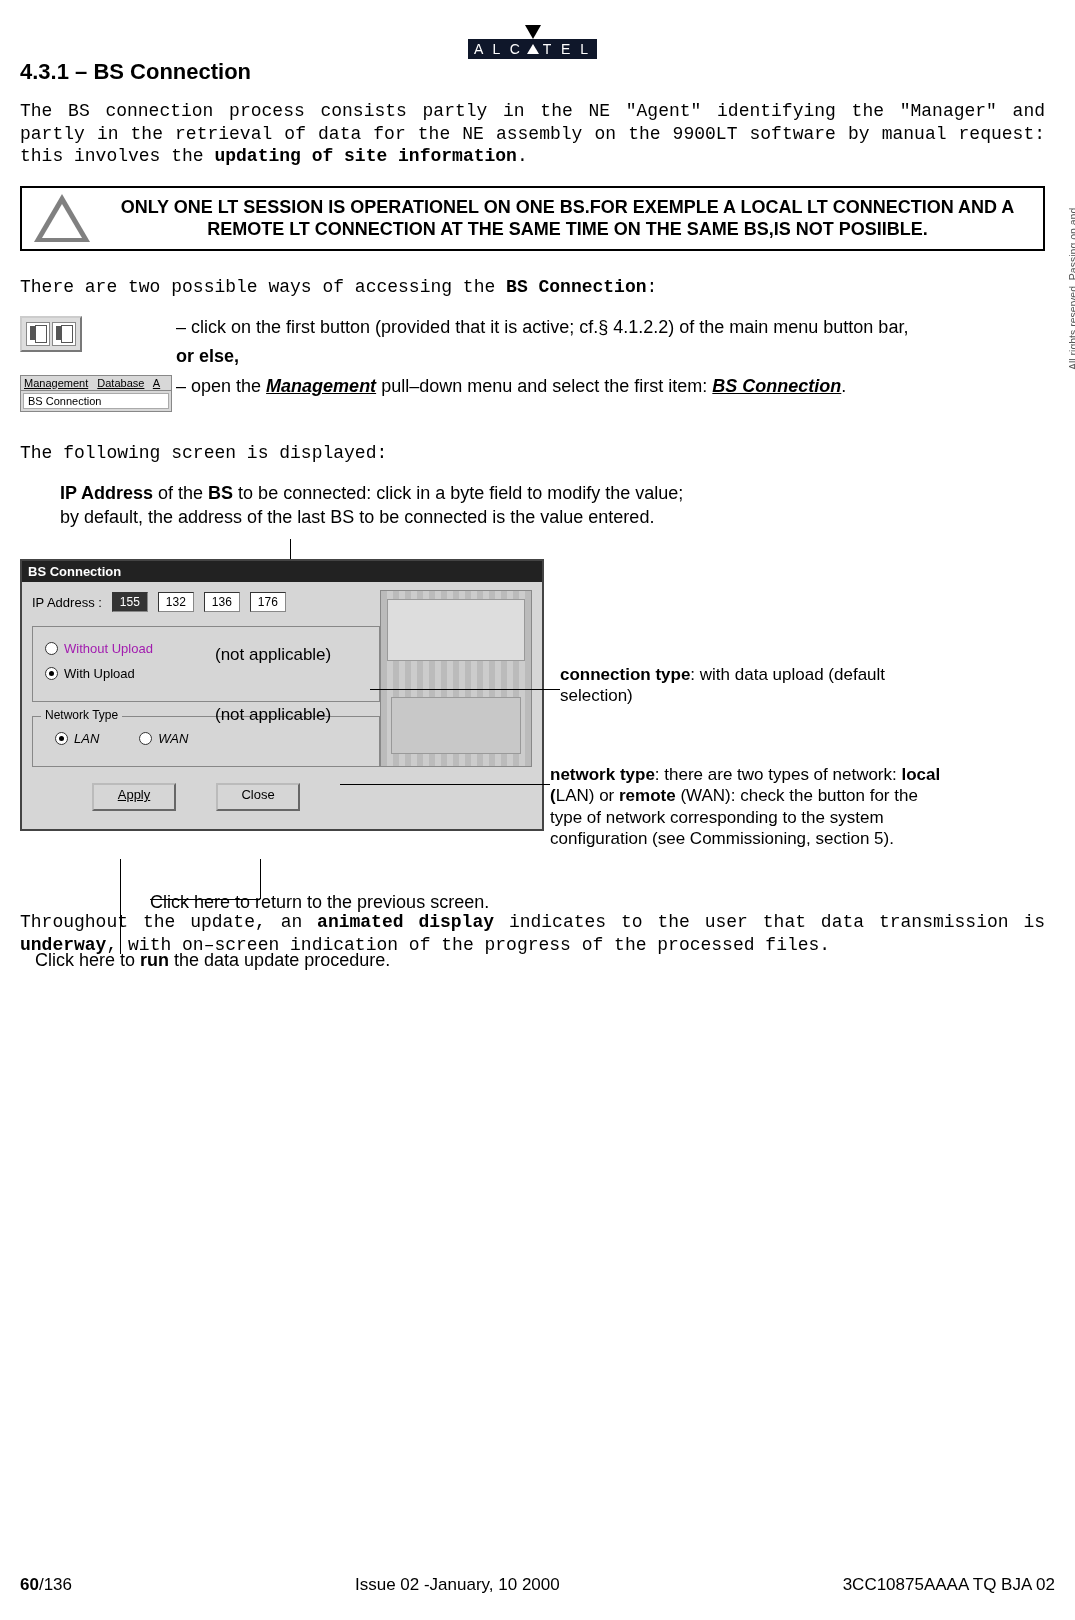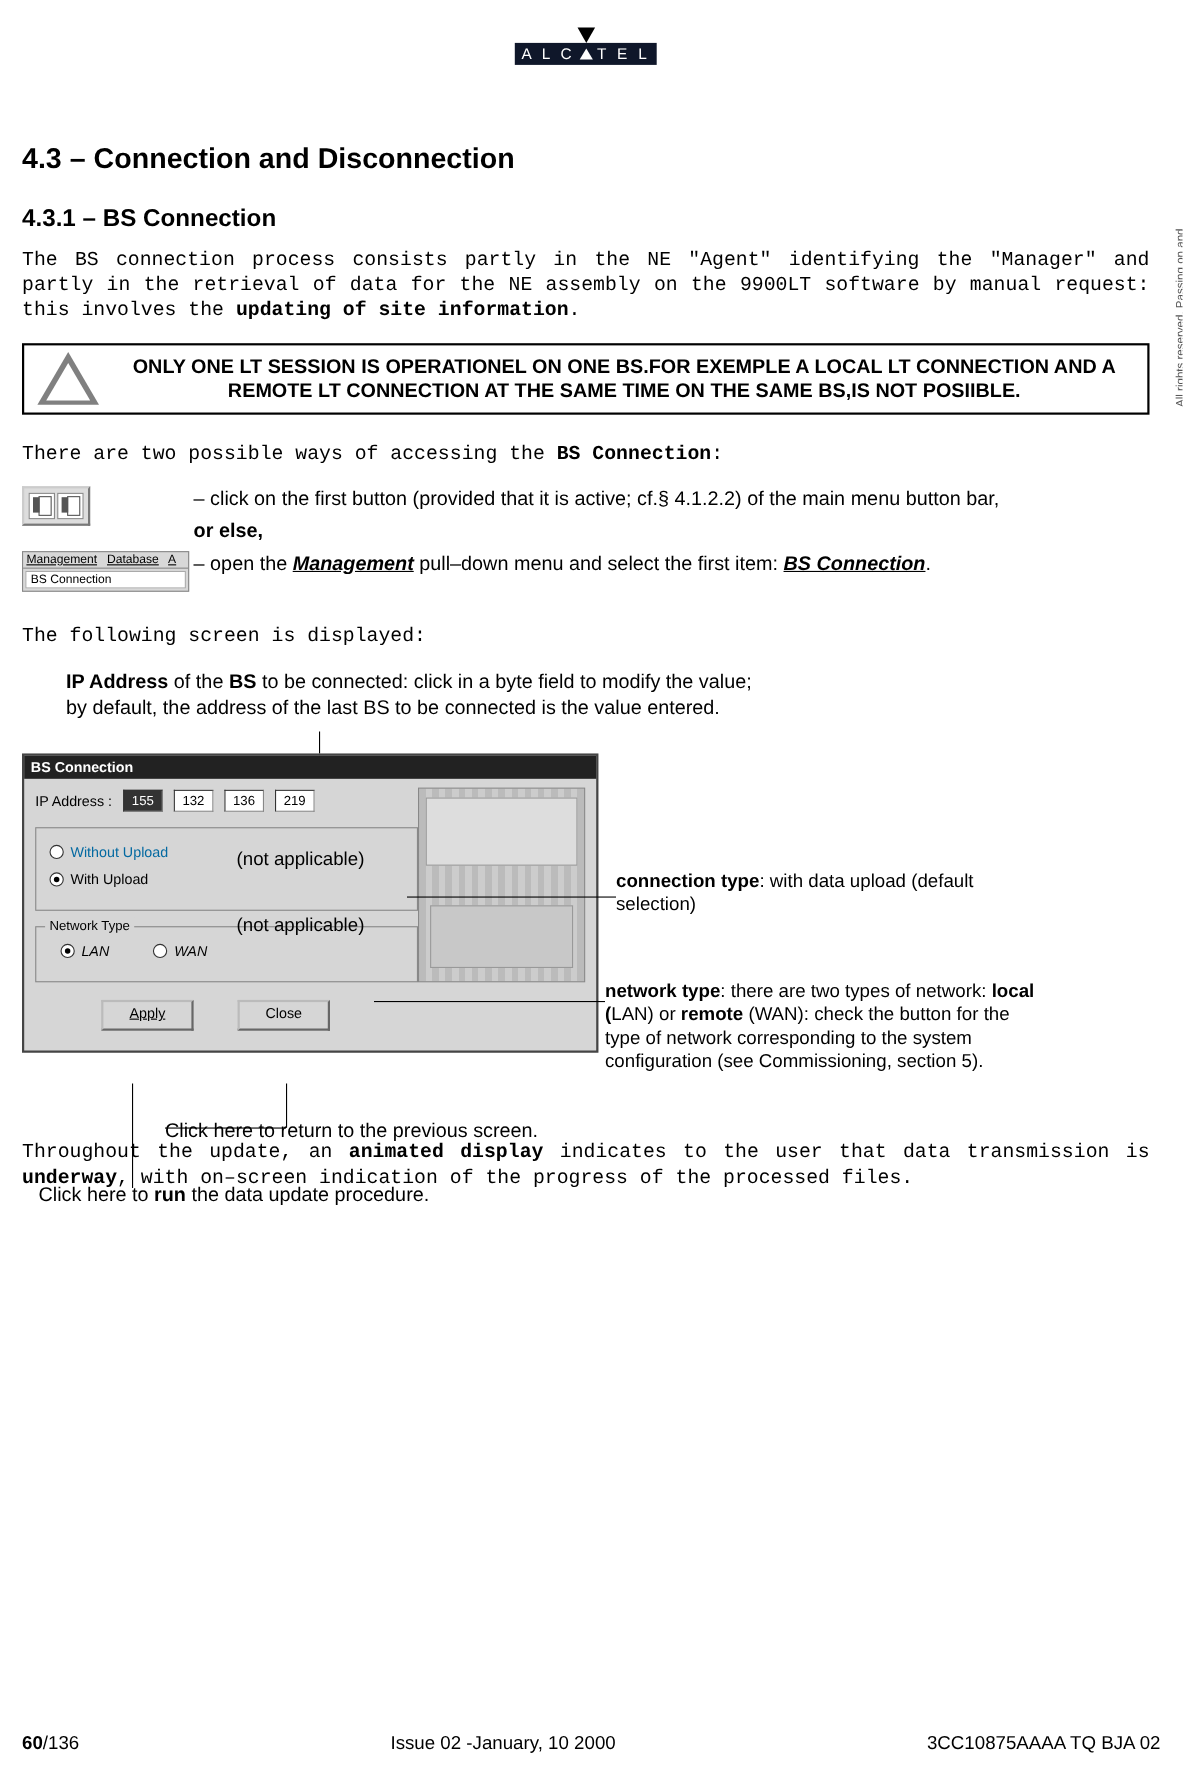--- a/index.html
+++ b/index.html
@@ -38,21 +38,21 @@
   .dialog{position:relative;width:520px;border:2px solid #444;background:#d6d6d6;font-family:"MS Sans Serif",Tahoma,Arial,sans-serif;color:#000;}
   .titlebar{background:#222;color:#fff;font-weight:bold;font-size:13px;padding:3px 6px;}
   .dlg-body{padding:10px 10px 14px 10px;position:relative;}
   .row-ip{display:flex;align-items:center;gap:10px;font-size:13px;}
   .ip-field{width:34px;height:18px;border:1px inset #888;background:#fff;font-size:12px;text-align:center;line-height:18px;}
   .ip-field.dark{background:#333;color:#fff;}
   .fieldset{border:1px solid #888;margin-top:14px;padding:10px 8px 10px 8px;position:relative;}
   .radio-row{display:flex;align-items:center;gap:6px;font-size:13px;margin:4px 0 10px 4px;}
   .radio-dot{width:11px;height:11px;border-radius:50%;border:1px solid #333;background:#fff;display:inline-flex;align-items:center;justify-content:center;}
   .radio-dot.sel::after{content:"";width:5px;height:5px;background:#000;border-radius:50%;}
-  .radio-row.disabled{color:#0369a1;}
+  .radio-row.disabled{color:#a21caf;}
   .fs-label{position:absolute;top:-9px;left:8px;background:#d6d6d6;padding:0 4px;font-size:12px;}
   .net-row{display:flex;gap:36px;padding-left:10px;font-style:italic;}
   .btn-row{display:flex;gap:40px;justify-content:flex-start;margin:16px 0 4px 60px;}
   .dlg-btn{width:80px;height:24px;border:2px outset #bbb;background:#d6d6d6;font-size:13px;text-align:center;line-height:20px;}
   .equip-img{position:absolute;right:10px;top:8px;width:150px;height:175px;border:1px solid #888;background:repeating-linear-gradient(90deg,#bbb 0 6px,#ccc 6px 12px);}
   .equip-img::before{content:"";position:absolute;left:6px;right:6px;top:8px;height:60px;background:#ddd;border:1px solid #999;}
   .equip-img::after{content:"";position:absolute;left:10px;right:10px;bottom:12px;height:55px;background:#c8c8c8;border:1px solid #999;}
   .callout{position:absolute;font-size:17px;line-height:1.25;}
   .callout.conn{left:540px;top:105px;width:380px;}
   .callout.net{left:530px;top:205px;width:400px;}
@@ -78,25 +78,20 @@
       <div class="logo-bar">
         <span>A L C</span>
         <span class="tri-up"></span>
         <span>T E L</span>
       </div>
     </div>
   </div>
 
   <div class="sidenote">All rights reserved. Passing on and copying of this document, use and communication of its contents not permitted without written authorization from ALCATEL</div>
 
-  <h2 class="sec">
-    <span>4.3</span>
-    <span class="dash">–</span>
-    <span>Connection and Disconnection</span>
-  </h2>
 
   <h3 class="sub">4.3.1 – BS Connection</h3>
 
   <p class="body">
     <span>The BS connection process consists partly in the NE "Agent" identifying the "Manager" and partly in the retrieval of data for the NE assembly on the 9900LT software by manual request: this involves the </span><span class="b">updating of site information</span><span>.</span>
   </p>
 
   <div class="warn-box">
     <div class="warn-tri">
         <div class="warn-tri-inner"></div>
@@ -155,21 +150,21 @@
     <div class="dialog">
       <div class="titlebar">BS Connection</div>
       <div class="dlg-body">
         <div class="equip-img"></div>
 
         <div class="row-ip">
           <span>IP Address :</span>
           <span class="ip-field dark">155</span>
           <span class="ip-field">132</span>
           <span class="ip-field">136</span>
-          <span class="ip-field">219</span>
+          <span class="ip-field">176</span>
         </div>
 
         <div class="fieldset" style="width:330px;">
           <div class="radio-row disabled">
             <span class="radio-dot"></span>
             <span>Without Upload</span>
           </div>
           <div class="radio-row">
             <span class="radio-dot sel"></span>
             <span>With Upload</span>

